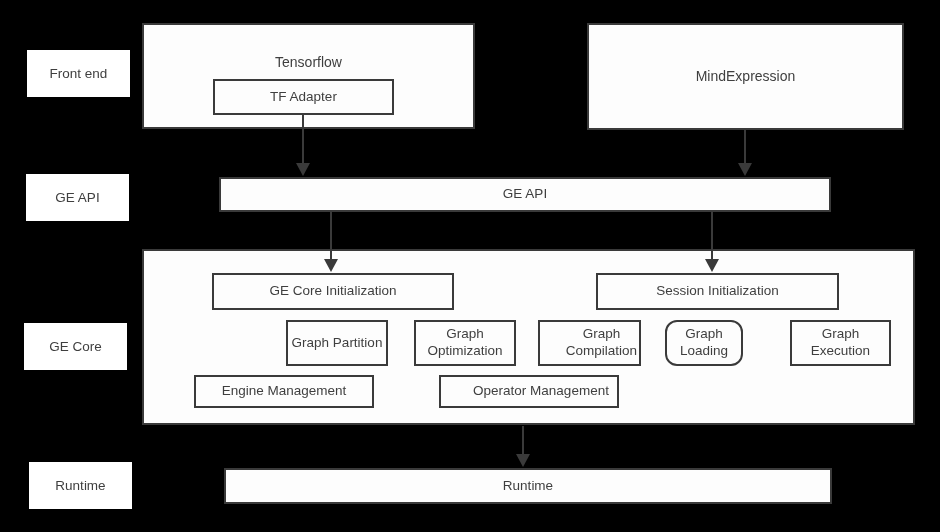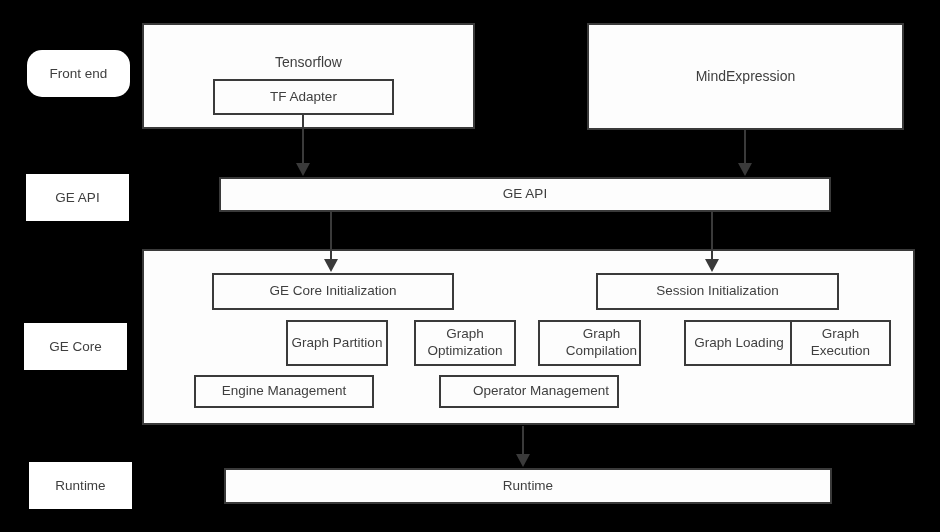--- a/index.html
+++ b/index.html
@@ -34,21 +34,21 @@
   
   .box {
     position: absolute;
     background: var(--box-fill);
     border: 2px solid var(--box-border);
     display: flex; align-items: center; justify-content: center;
     text-align: center;
     color: var(--text);
     line-height: 1.25;
   }
-  #lbl-front-end { left: 27px; top: 50px; border-radius: 15px; }
+  #lbl-front-end { left: 27px; top: 50px; }
   #lbl-ge-api    { left: 26px; top: 174px; }
   #lbl-ge-core   { left: 24px; top: 323px; }
   #lbl-runtime   { left: 29px; top: 462px; }
 
   #box-tensorflow { left: 142px; top: 23px; width: 333px; height: 106px; display: block; }
   #box-tensorflow .title {
     position: absolute; left: 0; top: 29px; width: 100%;
     text-align: center; font-size: 14px;
   }
   #box-tf-adapter { left: 213px; top: 79px; width: 181px; height: 36px; }
@@ -59,21 +59,21 @@
   #box-ge-core { left: 142px; top: 249px; width: 773px; height: 176px; }
 
   #box-ge-core-init   { left: 212px; top: 273px; width: 242px; height: 37px; }
   #box-session-init   { left: 596px; top: 273px; width: 243px; height: 37px; }
 
   .stage { top: 320px; height: 46px; }
   #box-graph-preparation  { left: 167px; width: 101px; }
   #box-graph-partition    { left: 286px; width: 102px; }
   #box-graph-optimization { left: 414px; width: 102px; }
   #box-graph-compilation  { left: 538px; width: 103px; padding-left: 24px; }
-  #box-graph-loading      { left: 684px; width: 110px; }
+  #box-graph-loading      { left: 665px; width: 78px; border-radius: 12px; }
   #box-graph-execution    { left: 790px; width: 101px; }
 
   .mgmt { top: 375px; height: 33px; }
   #box-engine-management   { left: 194px; width: 180px; }
   #box-operator-management { left: 439px; width: 180px; padding-left: 24px; }
   #box-graph-management    { left: 691px; width: 180px; }
 
   #bar-runtime { left: 224px; top: 468px; width: 608px; height: 36px; }
 
   

